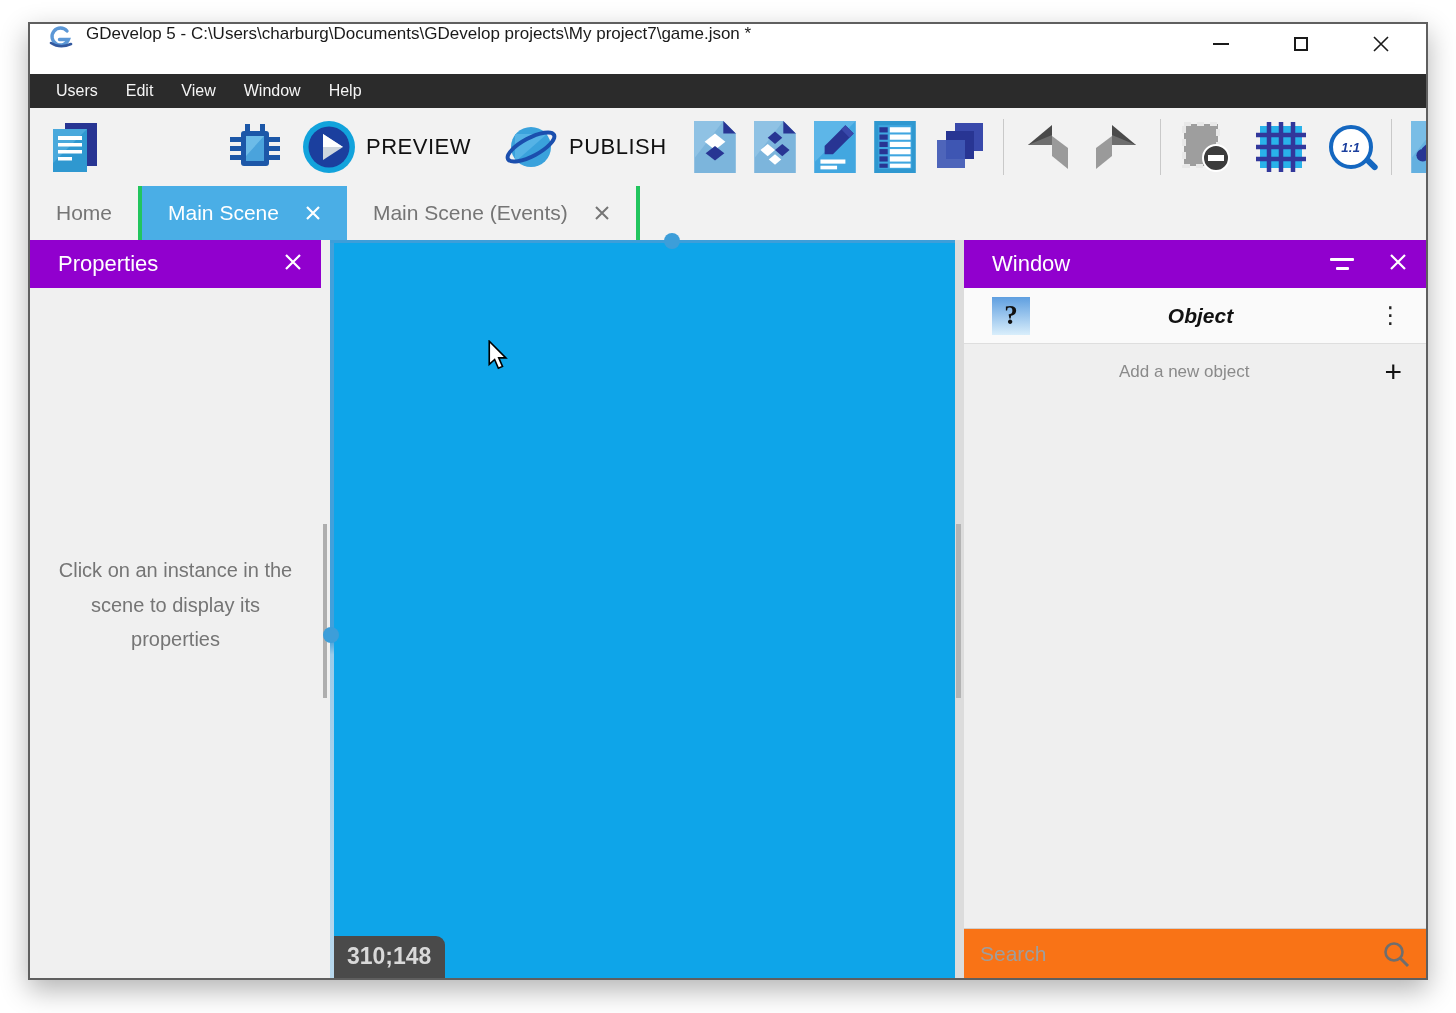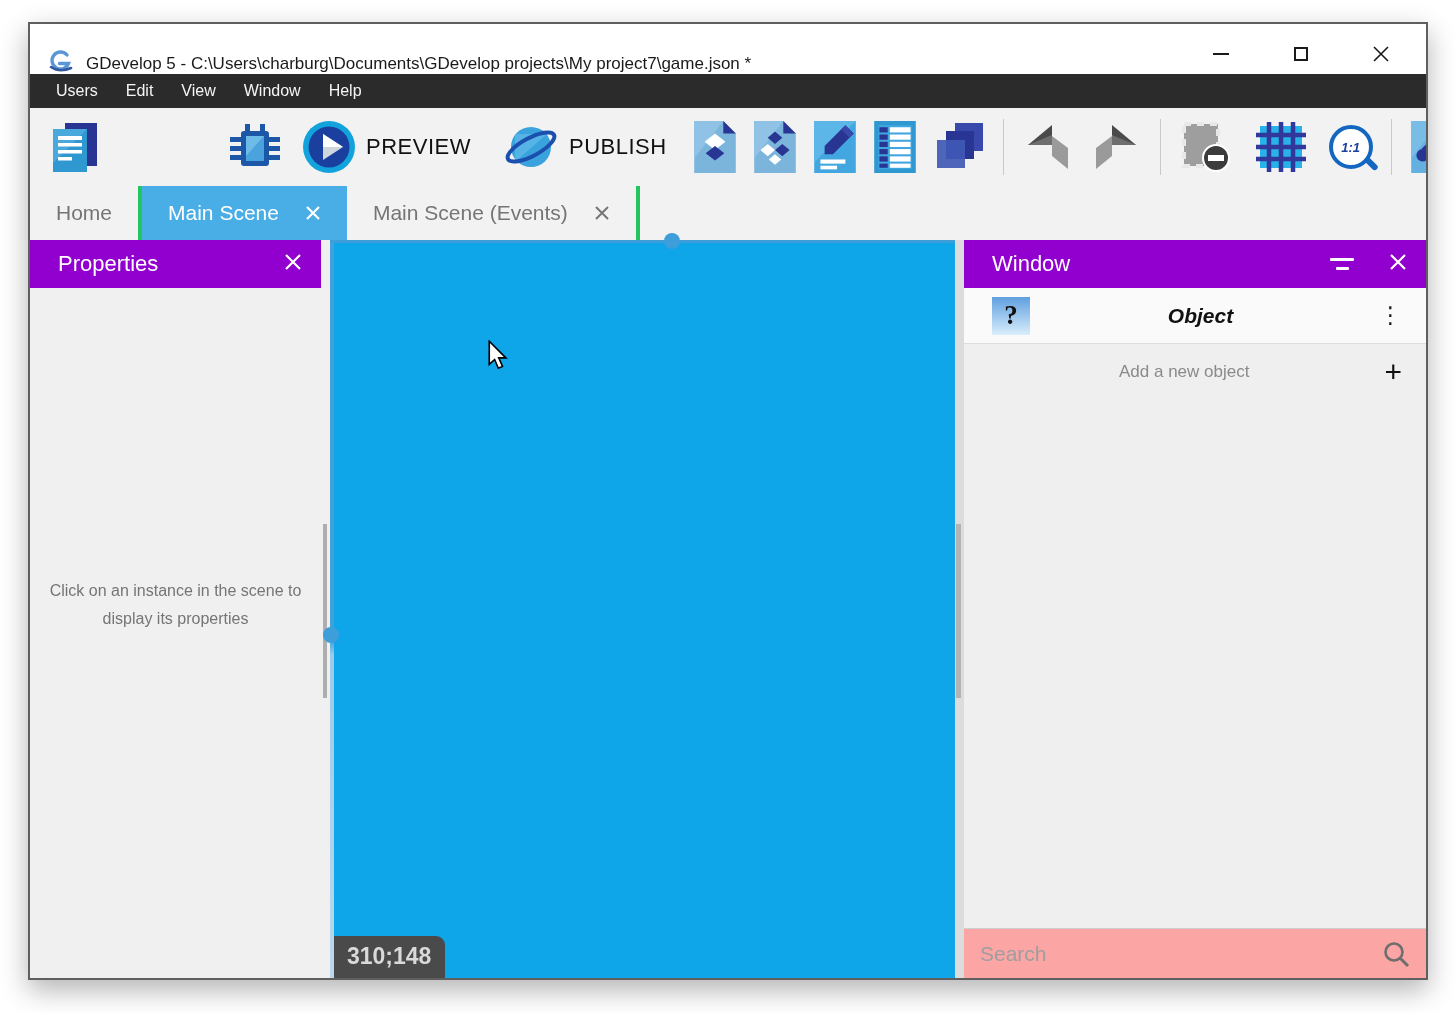--- a/index.html
+++ b/index.html
@@ -4,21 +4,21 @@
 <style>
   * { margin:0; padding:0; box-sizing:border-box; }
   html,body { width:1456px; height:1013px; background:#ffffff; overflow:hidden;
               font-family:"Liberation Sans","DejaVu Sans",sans-serif; }
 
   .window { position:absolute; left:28px; top:22px; width:1400px; height:958px;
             background:#f0f0f0; border:2px solid #5f5f5f;
             box-shadow:0 10px 26px rgba(0,0,0,.30); display:flex; flex-direction:column; }
 
   
-  .titlebar { height:50px; background:#ffffff; display:flex; align-items:flex-end; flex-shrink:0; }
+  .titlebar { height:50px; background:#ffffff; display:flex; align-items:flex-start; flex-shrink:0; }
   .app-logo { width:30px; height:26px; margin:0 10px 0 16px; flex-shrink:0; }
   .title-text { font-size:17px; color:#1a1a1a; white-space:nowrap; }
   .win-controls { margin-left:auto; display:flex; align-items:center; padding-right:20px; }
   .win-btn { width:50px; height:40px; display:flex; align-items:center; justify-content:center; margin-left:30px; }
   .glyph-min { width:16px; height:0; border-top:2px solid #1a1a1a; }
   .glyph-max { width:14px; height:14px; border:2px solid #1a1a1a; }
 
   
   .menubar { height:34px; background:#2b2b2b; display:flex; align-items:center; padding-left:12px; flex-shrink:0; }
   .menu-item { color:#f5f5f5; font-size:16px; padding:0 14px; height:100%; display:flex; align-items:center; }
@@ -44,21 +44,21 @@
   
   .content { flex:1; display:flex; min-height:0; }
 
   .panel-header { height:48px; background:#9100ce; color:#fff; display:flex; align-items:center;
                   padding:0 18px 0 28px; flex-shrink:0; }
   .panel-title { font-size:22px; flex:1; }
 
   .props-panel { width:291px; background:#f0f0f0; display:flex; flex-direction:column; flex-shrink:0; }
   .props-body { flex:1; position:relative; }
   .props-empty { position:absolute; top:46%; left:50%; transform:translate(-50%,-50%);
-                 width:256px; text-align:center; font-size:16px; line-height:1.72; color:#757575; }
+                 width:256px; text-align:center; font-size:20px; line-height:1.72; color:#757575; }
 
   .gutter-left { width:9px; background:#f0f0f0; position:relative; flex-shrink:0; }
   .gutter-left .thumb { position:absolute; left:2px; width:4px; top:38.5%; height:23.5%; background:#aeaeae; }
 
   .canvas { flex:1; position:relative; background:#0ea5e9; border-top:3px solid #3d9ed9; min-width:0; }
   .canvas-left-border { position:absolute; left:0; top:0; width:4px; height:100%;
         background:linear-gradient(to bottom,#42a0da 0%,#42a0da 54%,#9ccbe8 56%,#b9d9ee 100%); }
   .handle { position:absolute; width:16px; height:16px; border-radius:50%; background:#3d9ed9; }
   .handle.top { left:53.5%; top:-10px; }
   .handle.left { left:-7px; top:52.3%; }
@@ -81,21 +81,21 @@
                   display:flex; align-items:center; justify-content:center;
                   font-family:"Liberation Serif","DejaVu Serif",serif; font-weight:bold; font-size:27px; color:#111; }
   .object-label { flex:1; text-align:center; font-size:21px; font-weight:bold; font-style:italic; color:#111; }
   .dots-btn { font-size:23px; color:#222; padding:0 8px; }
 
   .add-row { height:56px; display:flex; align-items:center; padding:0 16px 0 28px; }
   .add-label { flex:1; text-align:center; font-size:17px; color:#8a8a8a; }
   .plus-btn { font-size:30px; font-weight:300; color:#111; padding:0 8px; line-height:1; }
 
   .objects-empty { flex:1; }
-  .search-bar { height:50px; background:#fca5a5; border-top:1px solid #cfcfcf;
+  .search-bar { height:50px; background:#f97316; border-top:1px solid #cfcfcf;
                 display:flex; align-items:center; padding:0 16px; }
   .search-input { flex:1; border:none; outline:none; font-size:21px; color:#333;
                   font-family:"Liberation Sans","DejaVu Sans",sans-serif; background:transparent; }
   .search-input::placeholder { color:#9e9e9e; }
 </style>
 </head>
 <body>
 
 <div class="window">
 

